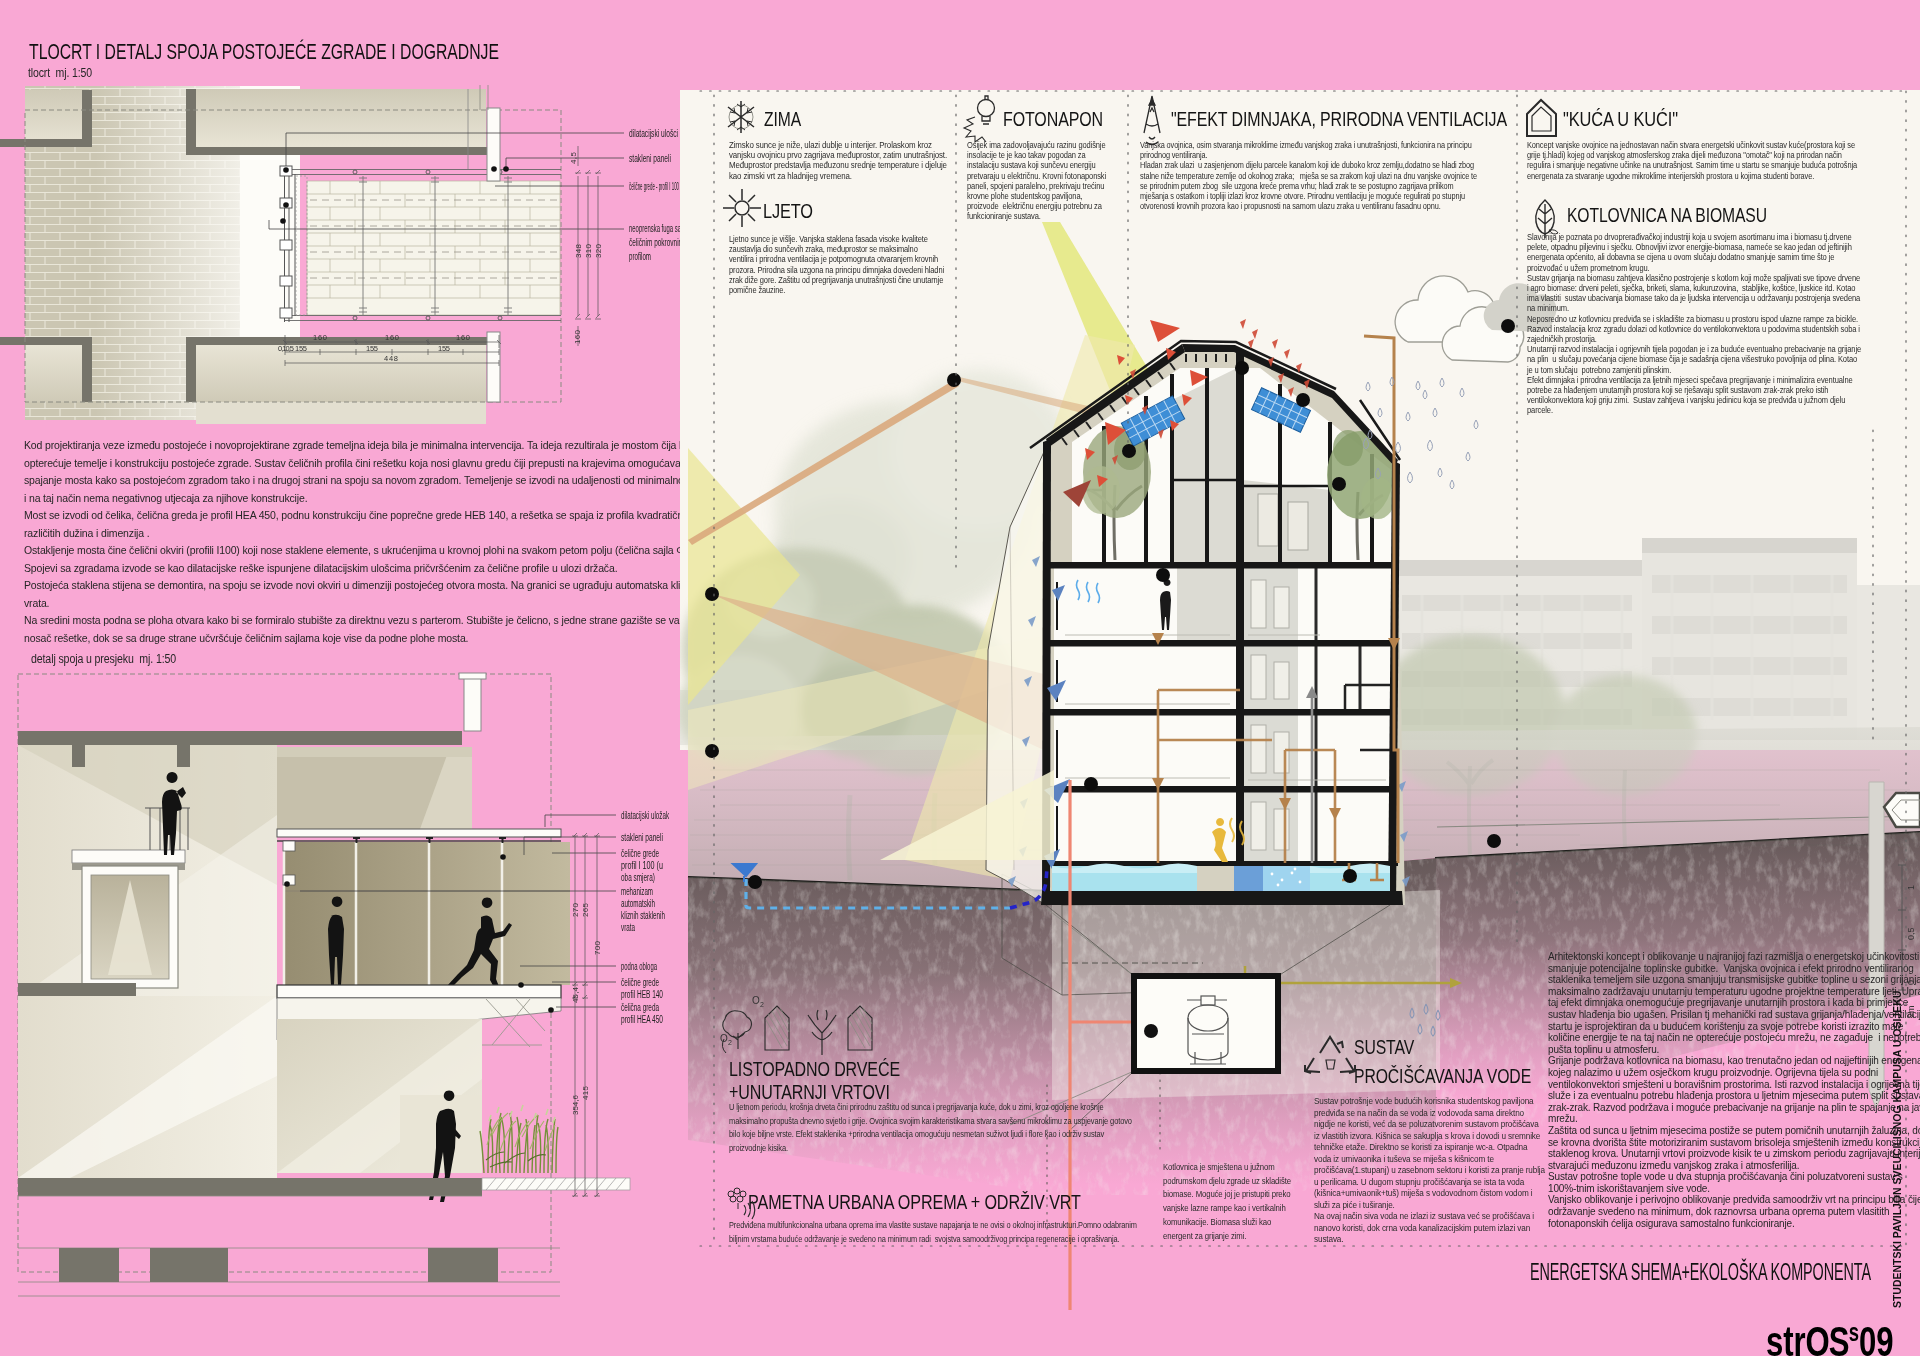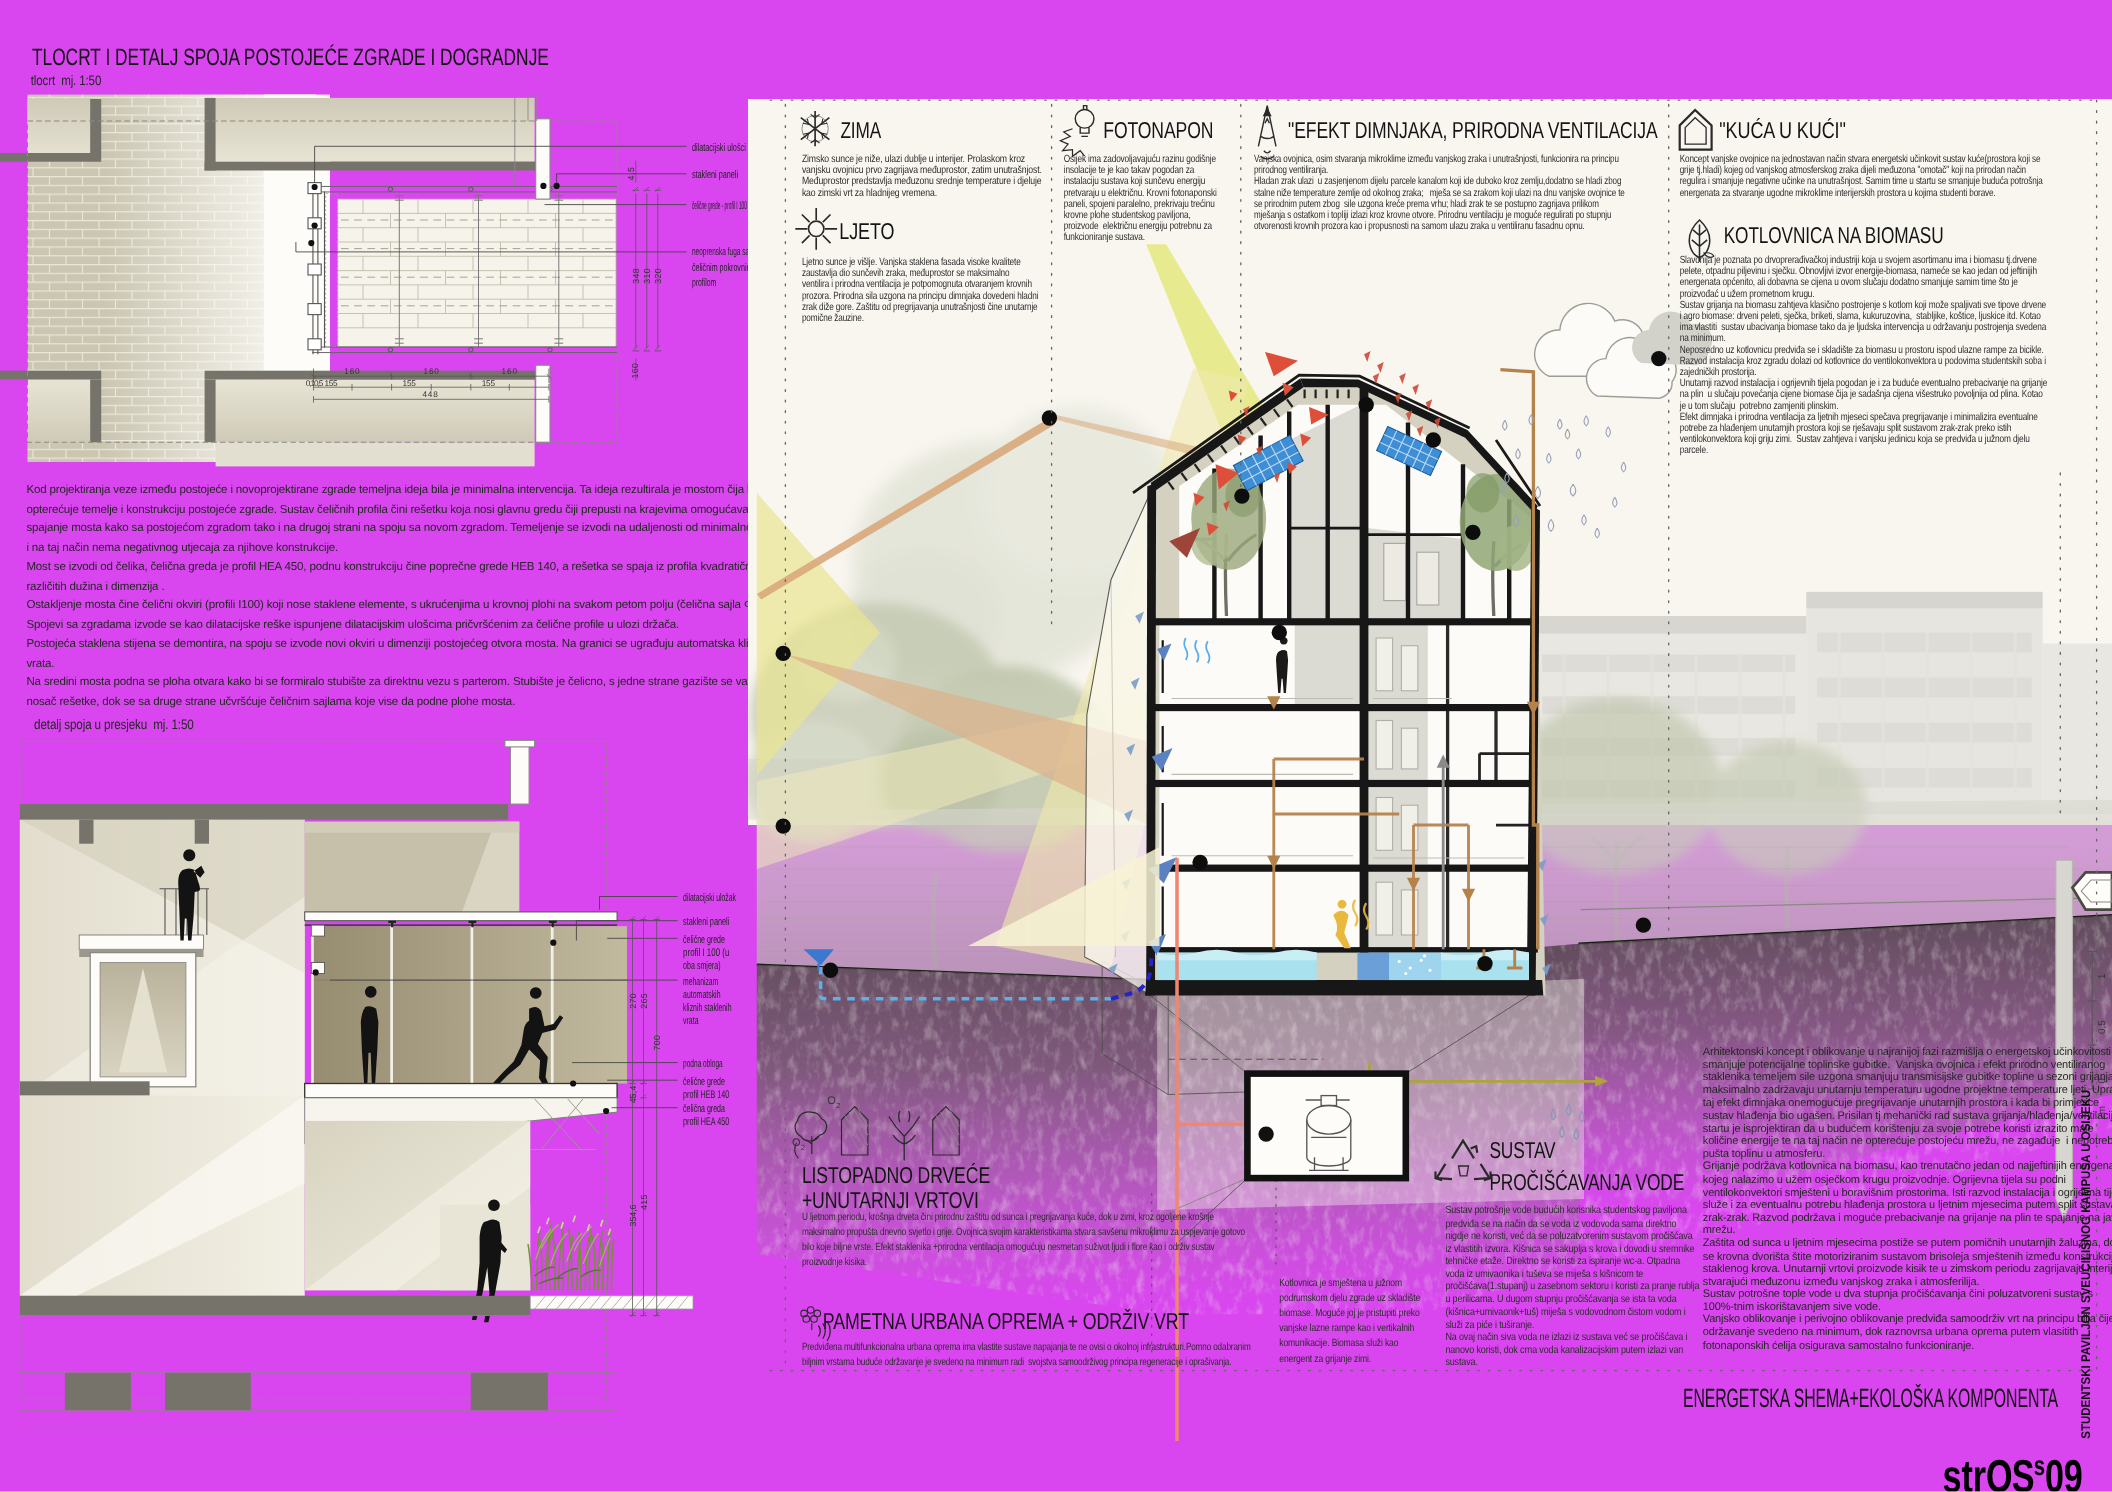--- a/index.html
+++ b/index.html
@@ -1,16 +1,16 @@
 <!DOCTYPE html>
 <html><head>
 <meta charset="utf-8">
 <style>
 html,body{margin:0;padding:0}
-#board{position:relative;width:1920px;height:1356px;background:#d946ef;font-family:"Liberation Sans",sans-serif;overflow:hidden;color:#262626}
+#board{position:relative;width:1920px;height:1356px;background:#f9a8d4;font-family:"Liberation Sans",sans-serif;overflow:hidden;color:#262626}
 .t{position:absolute;white-space:pre;letter-spacing:-0.15px}
 .h1{font-size:21.5px;color:#111;letter-spacing:0px}
 .h2{font-size:21px;color:#141414}
 .body{font-size:9.5px;line-height:10.2px;color:#2c2c2c}
 .bodyb{font-size:9.5px;line-height:13.7px;color:#2c2c2c}
 .bodyc{font-size:9.5px;line-height:11.5px;color:#2c2c2c}
 .cond{transform-origin:0 0;display:inline-block}
 svg{position:absolute;display:block}
 </style>
 </head>

